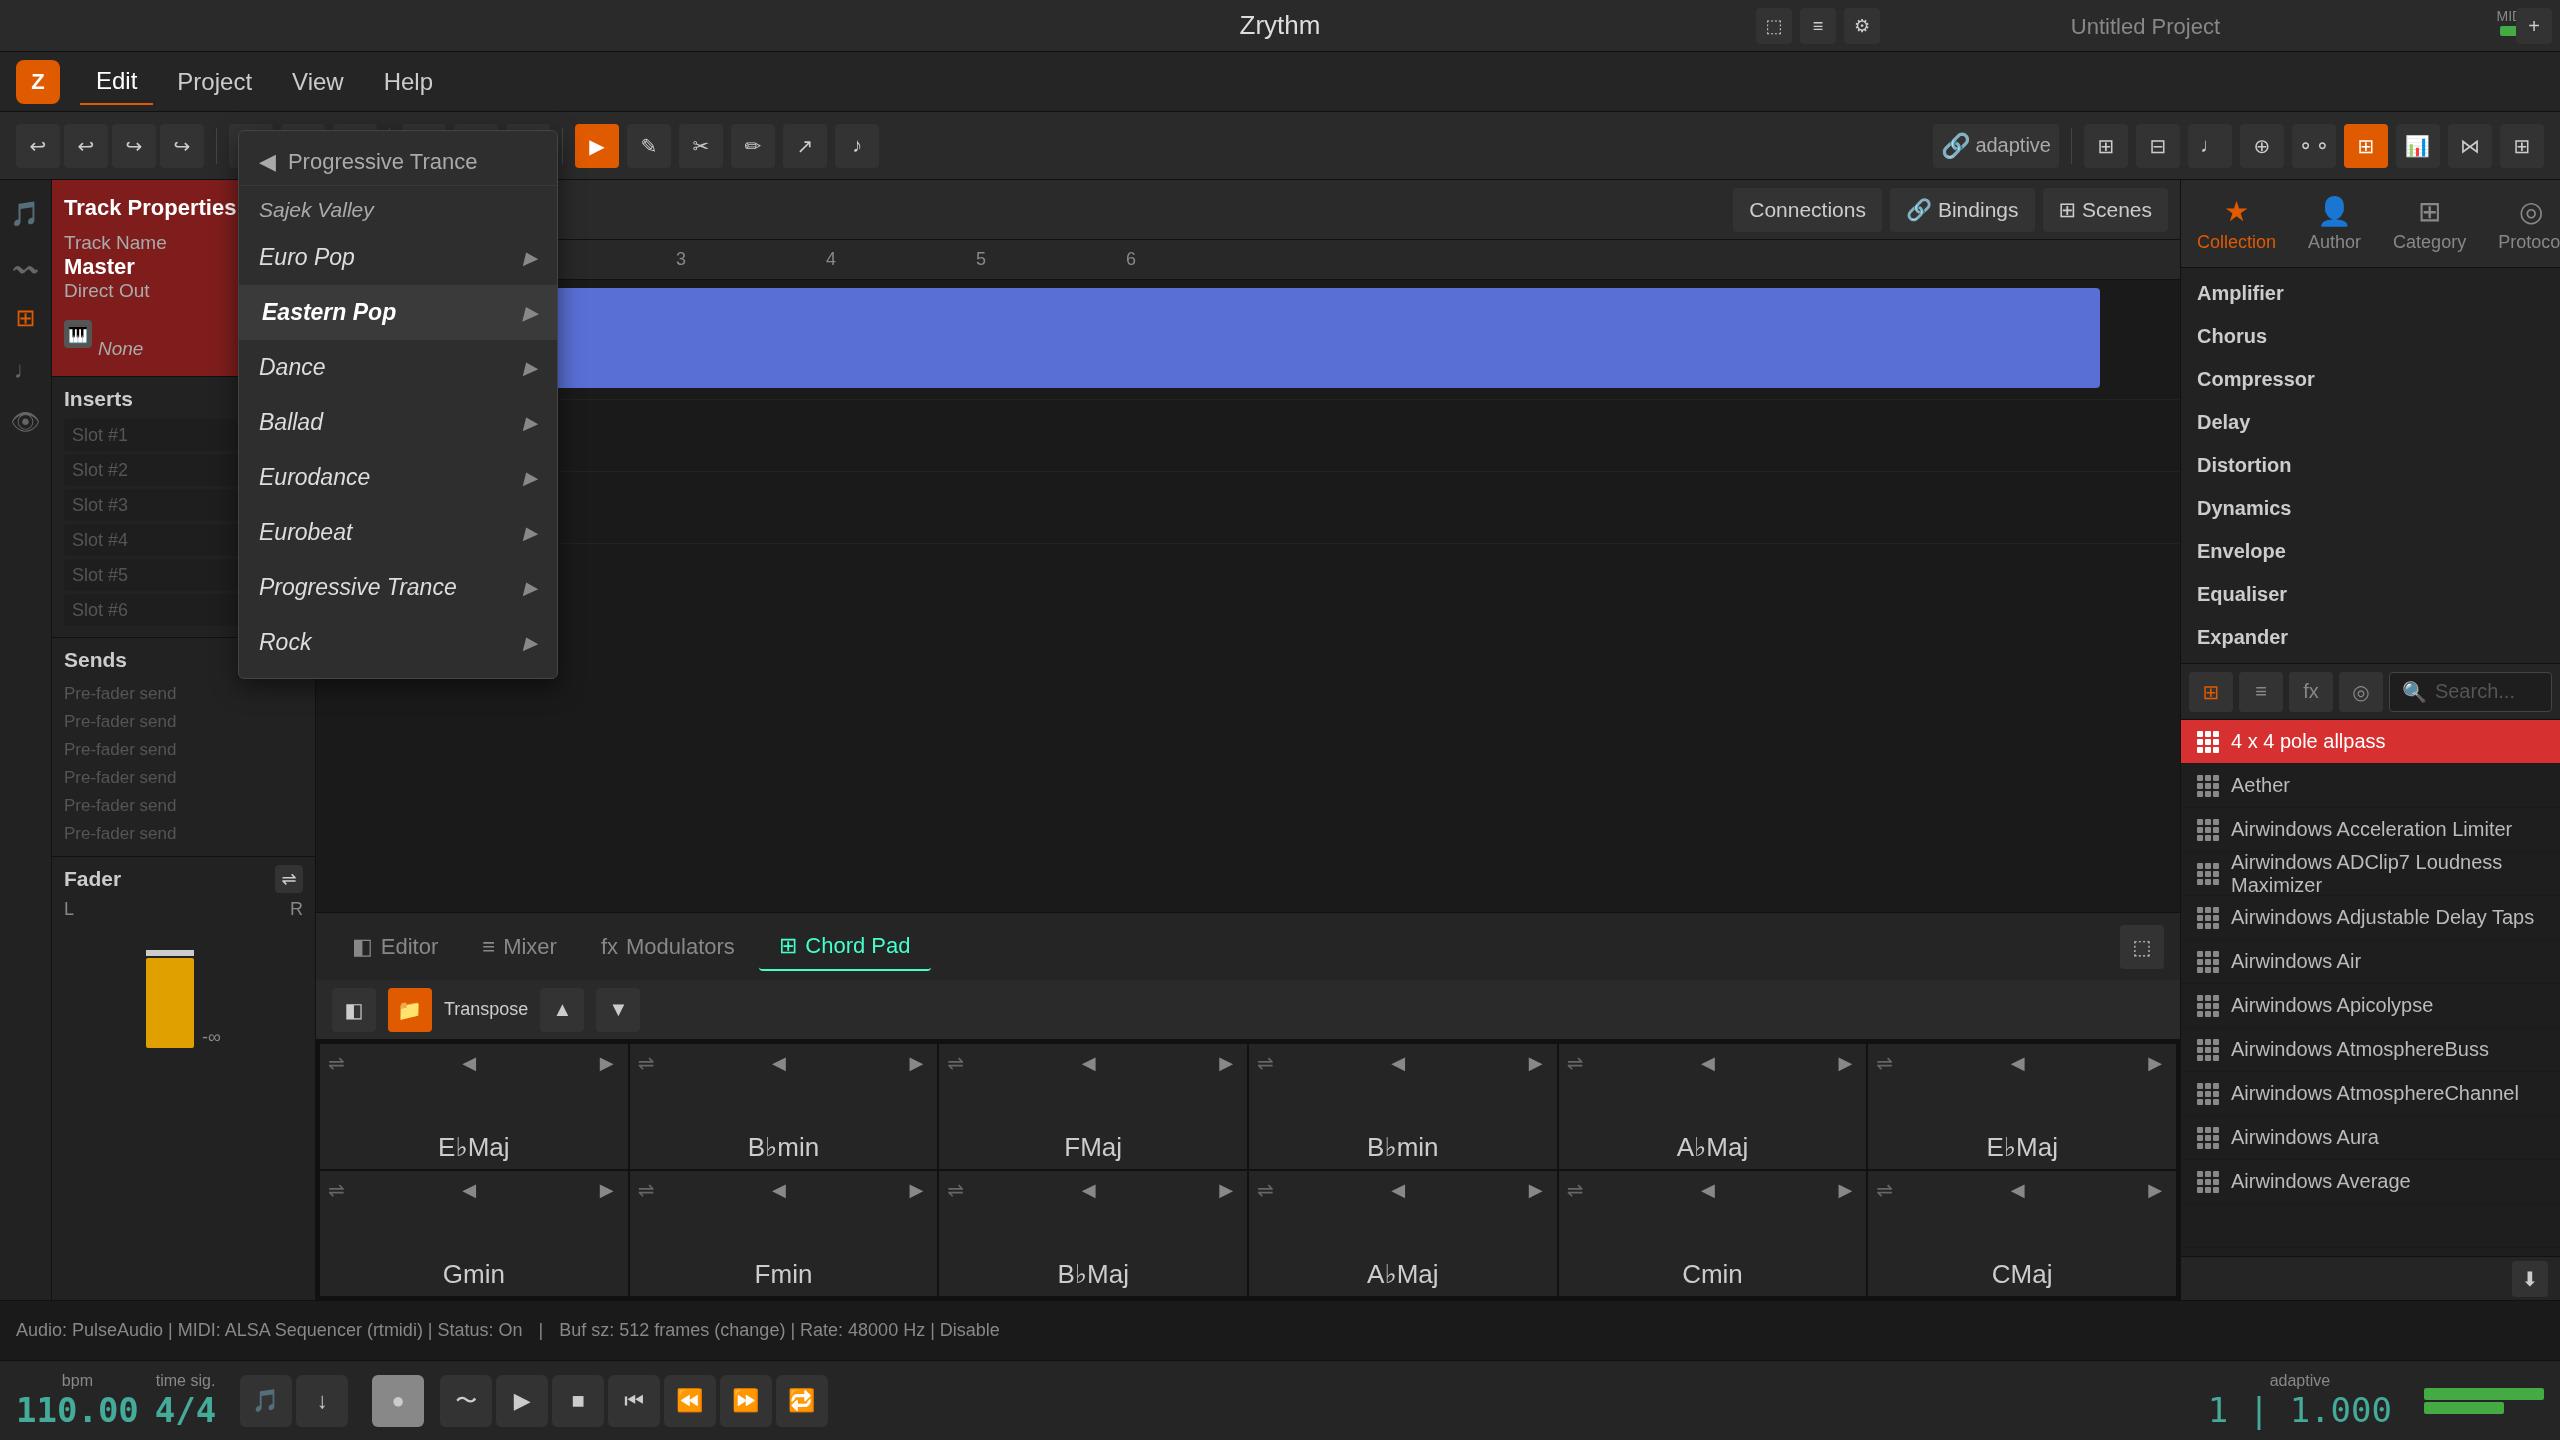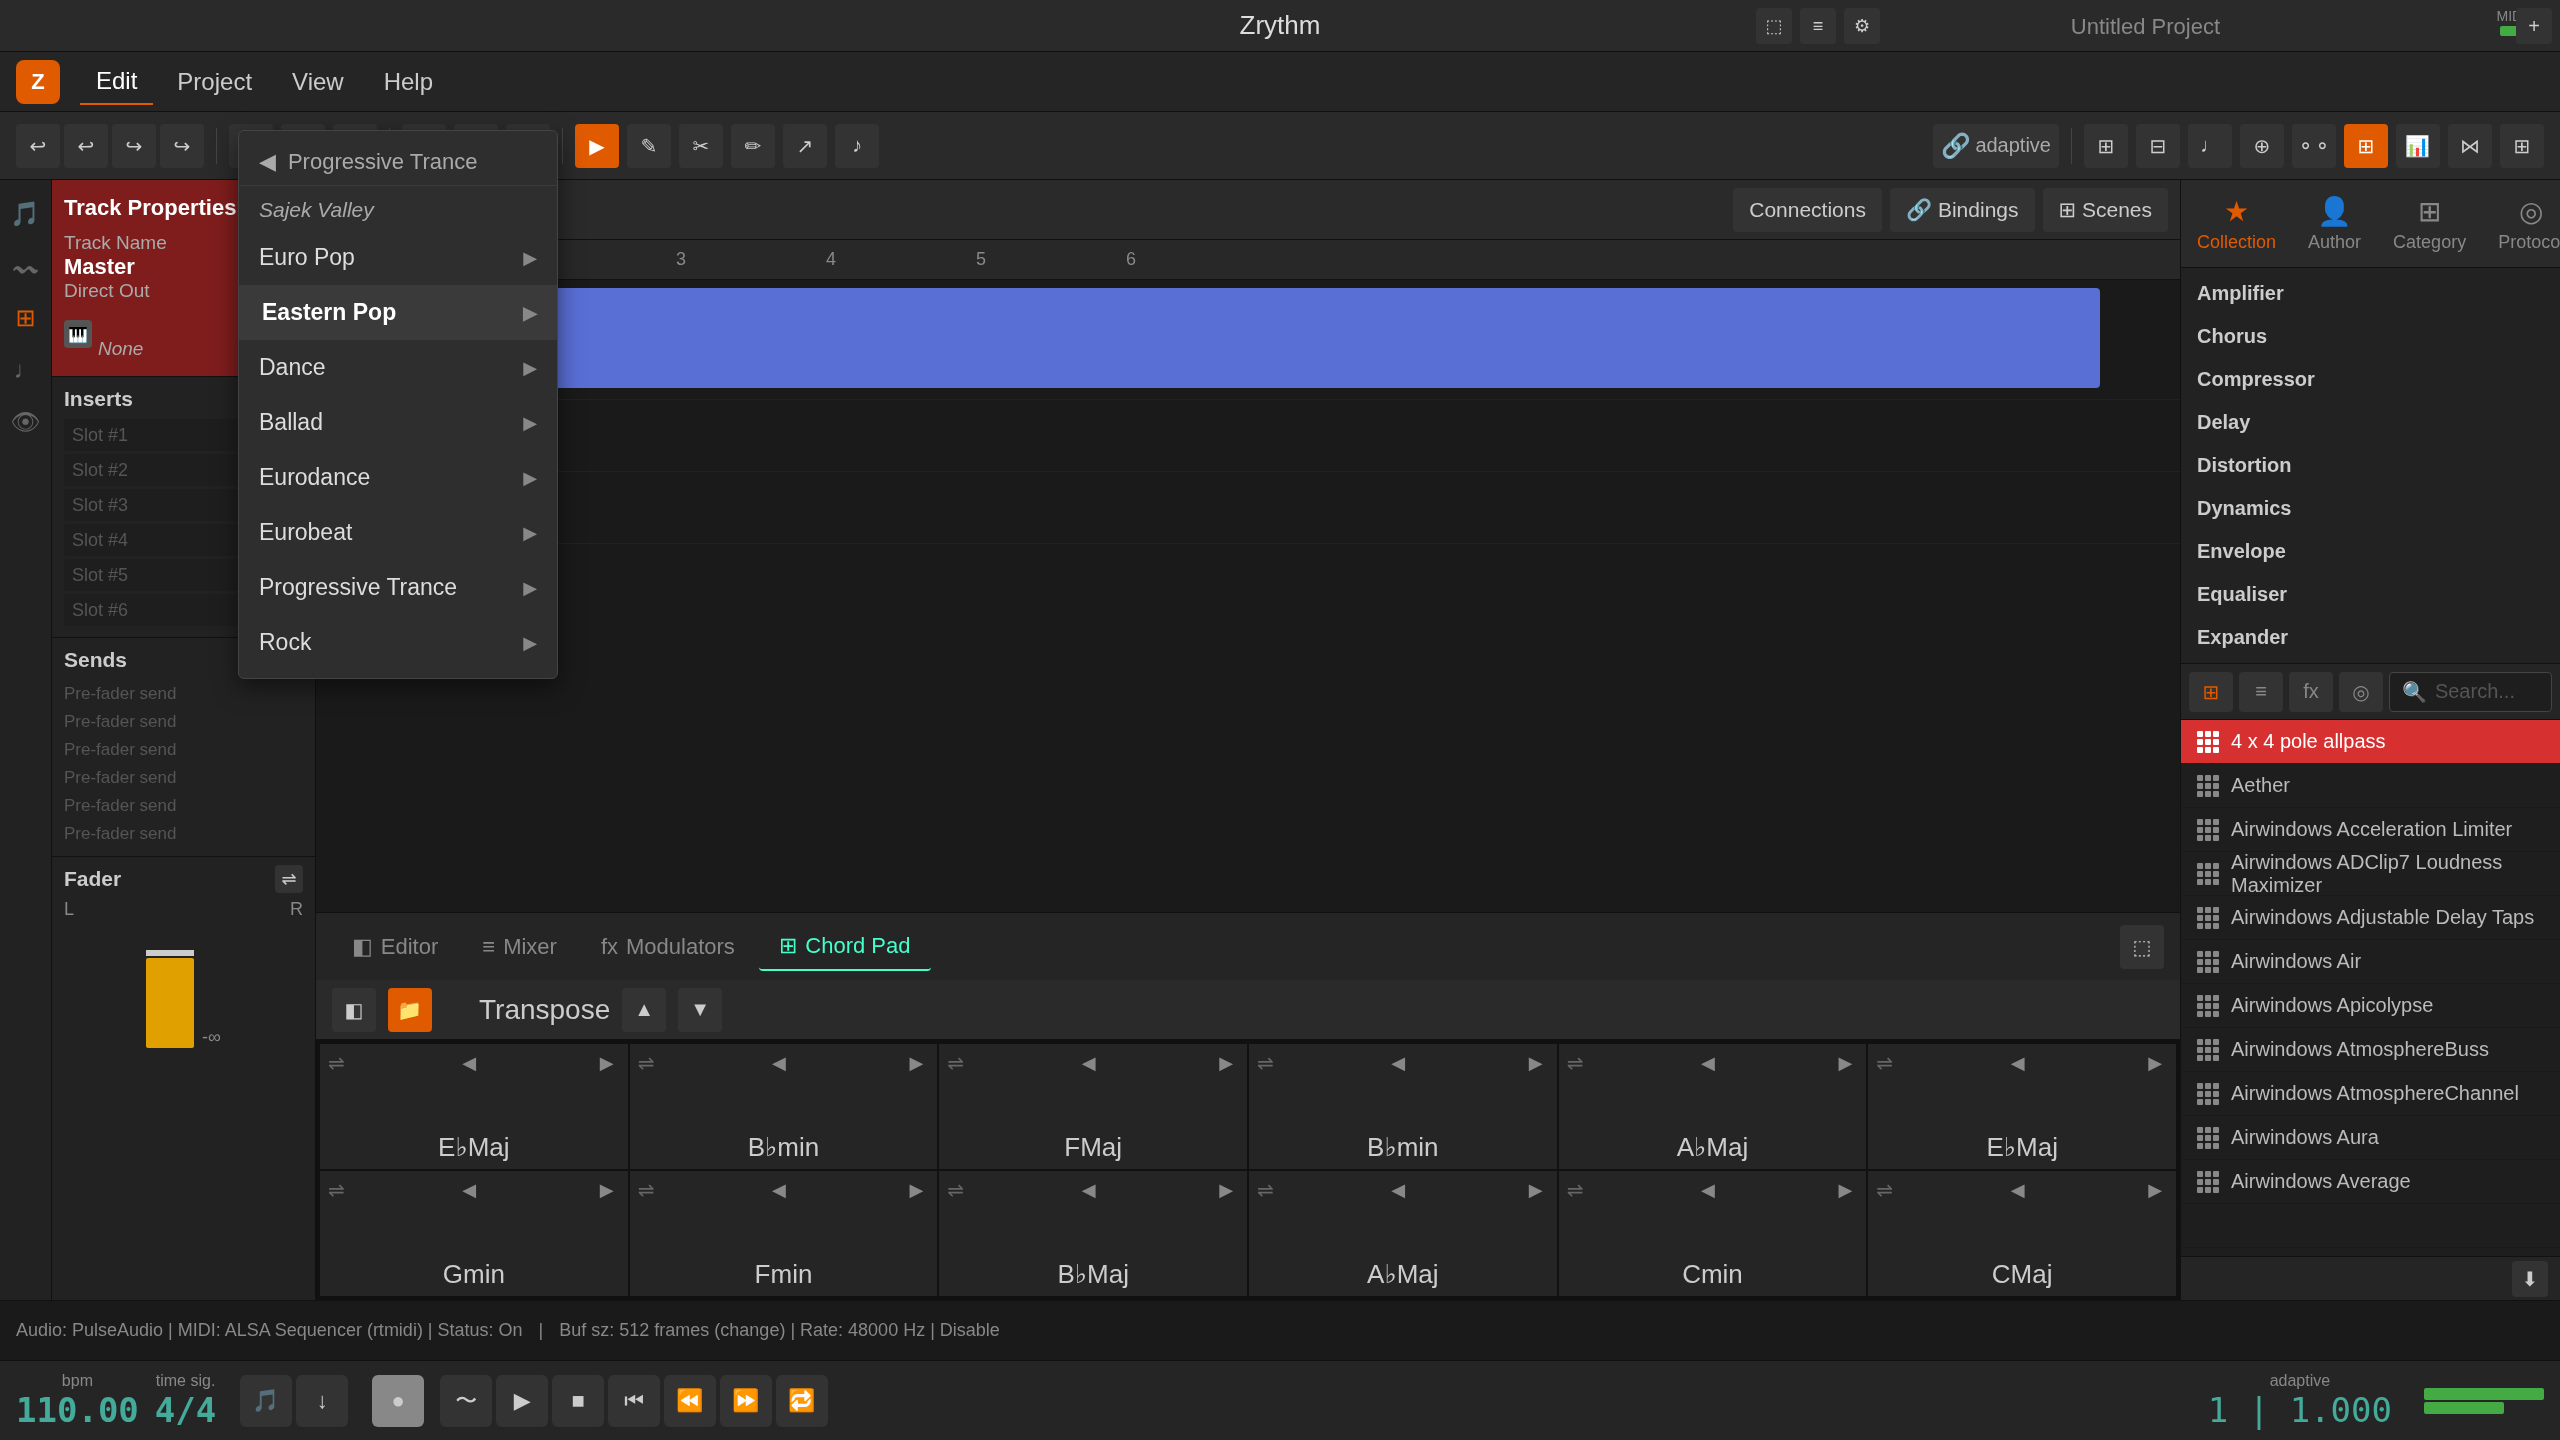--- a/index.html
+++ b/index.html
@@ -527,20 +527,21 @@
       margin-bottom: 4px;
     }
     .dropdown-item {
       display: flex;
       align-items: center;
       justify-content: space-between;
       padding: 14px 20px;
       font-size: 23px;
       color: #ddd;
       cursor: pointer;
+      font-style: italic;
     }
     .dropdown-item.active { color: white; font-weight: bold; padding-left: 23px; }
     .dropdown-arrow { color: #888; font-size: 18px; }
     .sub-label {
       font-size: 21px;
       color: #aaa;
       padding: 8px 20px;
       font-style: italic;
     }
 
@@ -891,21 +892,21 @@
         <span>Chord Pad</span>
       </div>
       <div style="flex:1"></div>
       <div class="toolbar-btn">⬚</div>
     </div>
 
     <div id="chord-pad" style="height:320px;">
       <div id="chord-pad-toolbar">
         <div class="toolbar-btn">◧</div>
         <div class="toolbar-btn active" style="background:#e05a00;">📁</div>
-        <span style="font-size:28px;color:#ccc;margin-left:35px;">Transpose</span>
+        <span style="font-size:18px;color:#ccc;">Transpose</span>
         <div class="toolbar-btn">▲</div>
         <div class="toolbar-btn">▼</div>
       </div>
 
       <div id="chord-grid">
 
         <div class="chord-cell">
           <div class="chord-controls">
             <span class="chord-icon">⇌</span>
             <span class="chord-ctrl-btn">◀</span>

